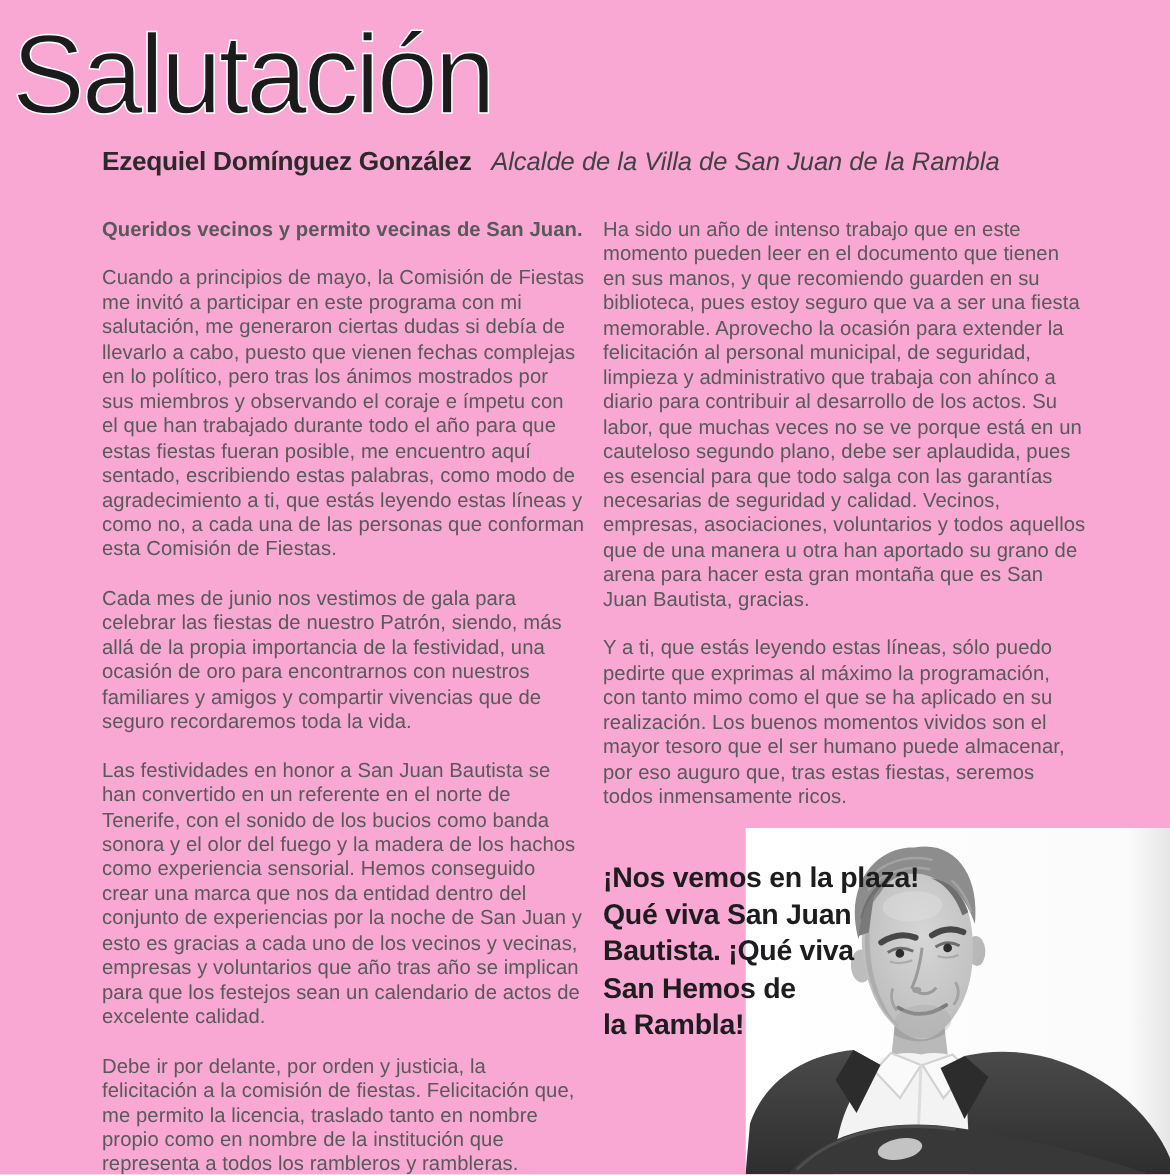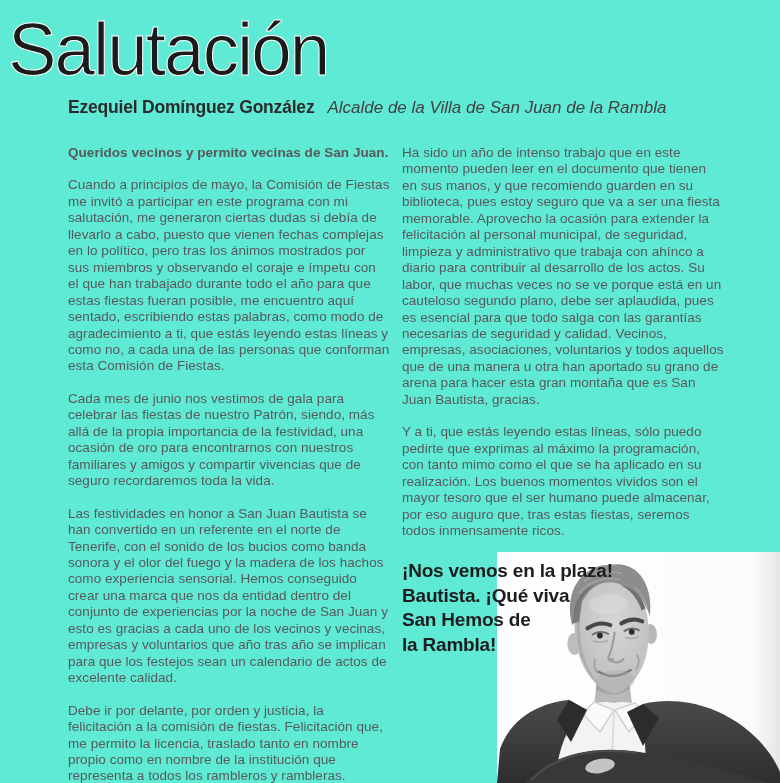--- a/index.html
+++ b/index.html
@@ -1,36 +1,36 @@
 <!DOCTYPE html>
 <html><head>
 <meta charset="utf-8">
 <style>
   html,body{margin:0;padding:0;background:#ffffff;}
   .page{
-    position:relative;width:780px;height:783px;background:#5eead4;overflow:hidden;
+    position:relative;width:780px;height:783px;background:#f9a8d4;overflow:hidden;
     font-family:"Liberation Sans",sans-serif;
   }
   .title{
     position:absolute;left:8px;top:6px;margin:0;
     font-size:75px;font-weight:200;letter-spacing:-2px;color:#1b1b1b;
     -webkit-text-stroke:1px #ffffff;
     transform:scaleX(.97);transform-origin:left top;white-space:nowrap;
   }
   .byline{position:absolute;left:68px;top:97px;white-space:nowrap;text-align:center;}
   .author-name{font-size:17.5px;font-weight:700;color:#2b292a;letter-spacing:-.2px;}
   .author-role{font-size:17px;font-style:italic;color:#414042;margin-left:13px;}
   .columns{
     position:absolute;left:68px;top:145px;width:656px;
     display:grid;grid-template-columns:322px 322px;column-gap:12px;
   }
   .col p{margin:0 0 16px;font-size:13.5px;line-height:16.45px;color:#58595b;letter-spacing:.05px;}
   .greeting{font-weight:700;color:#3d3c3e;}
   .closing{
-    margin-top:20px;width:234px;position:relative;z-index:2;
+    margin-top:35px;width:234px;position:relative;z-index:2;
     font-size:19px;line-height:24.5px;font-weight:700;color:#1d1c1e;letter-spacing:-.2px;
   }
   .photo{position:absolute;left:497px;top:552px;width:283px;height:231px;z-index:1;}
 </style>
 </head>
 <body>
 
 <div class="page">
 
   <h1 class="title">Salutación</h1>
@@ -45,20 +45,21 @@
       <p>Cuando a principios de mayo, la Comisión de Fiestas me invitó a participar en este programa con mi salutación, me generaron ciertas dudas si debía de llevarlo a cabo, puesto que vienen fechas complejas en lo político, pero tras los ánimos mostrados por sus miembros y observando el coraje e ímpetu con el que han trabajado durante todo el año para que estas fiestas fueran posible, me encuentro aquí sentado, escribiendo estas palabras, como modo de agradecimiento a ti, que estás leyendo estas líneas y como no, a cada una de las personas que conforman esta Comisión de Fiestas.</p>
       <p>Cada mes de junio nos vestimos de gala para celebrar las fiestas de nuestro Patrón, siendo, más allá de la propia importancia de la festividad, una ocasión de oro para encontrarnos con nuestros familiares y amigos y compartir vivencias que de seguro recordaremos toda la vida.</p>
       <p>Las festividades en honor a San Juan Bautista se han convertido en un referente en el norte de Tenerife, con el sonido de los bucios como banda sonora y el olor del fuego y la madera de los hachos como experiencia sensorial. Hemos conseguido crear una marca que nos da entidad dentro del conjunto de experiencias por la noche de San Juan y esto es gracias a cada uno de los vecinos y vecinas, empresas y voluntarios que año tras año se implican para que los festejos sean un calendario de actos de excelente calidad.</p>
       <p>Debe ir por delante, por orden y justicia, la felicitación a la comisión de fiestas. Felicitación que, me permito la licencia, traslado tanto en nombre propio como en nombre de la institución que representa a todos los rambleros y rambleras.</p>
     </div>
     <div class="col">
       <p>Ha sido un año de intenso trabajo que en este momento pueden leer en el documento que tienen en sus manos, y que recomiendo guarden en su biblioteca, pues estoy seguro que va a ser una fiesta memorable. Aprovecho la ocasión para extender la felicitación al personal municipal, de seguridad, limpieza y administrativo que trabaja con ahínco a diario para contribuir al desarrollo de los actos. Su labor, que muchas veces no se ve porque está en un cauteloso segundo plano, debe ser aplaudida, pues es esencial para que todo salga con las garantías necesarias de seguridad y calidad. Vecinos, empresas, asociaciones, voluntarios y todos aquellos que de una manera u otra han aportado su grano de arena para hacer esta gran montaña que es San Juan Bautista, gracias.</p>
       <p>Y a ti, que estás leyendo estas líneas, sólo puedo pedirte que exprimas al máximo la programación, con tanto mimo como el que se ha aplicado en su realización. Los buenos momentos vividos son el mayor tesoro que el ser humano puede almacenar, por eso auguro que, tras estas fiestas, seremos todos inmensamente ricos.</p>
       <div class="closing">
         <div>¡Nos vemos en la plaza!</div>
+        <div>Qué viva San Juan</div>
         <div>Bautista. ¡Qué viva</div>
         <div>San Hemos de</div>
         <div>la Rambla!</div>
       </div>
     </div>
   </div>
 
   <div class="photo">
     <svg width="283" height="231" viewBox="0 0 283 231" xmlns="http://www.w3.org/2000/svg">
       <defs>

